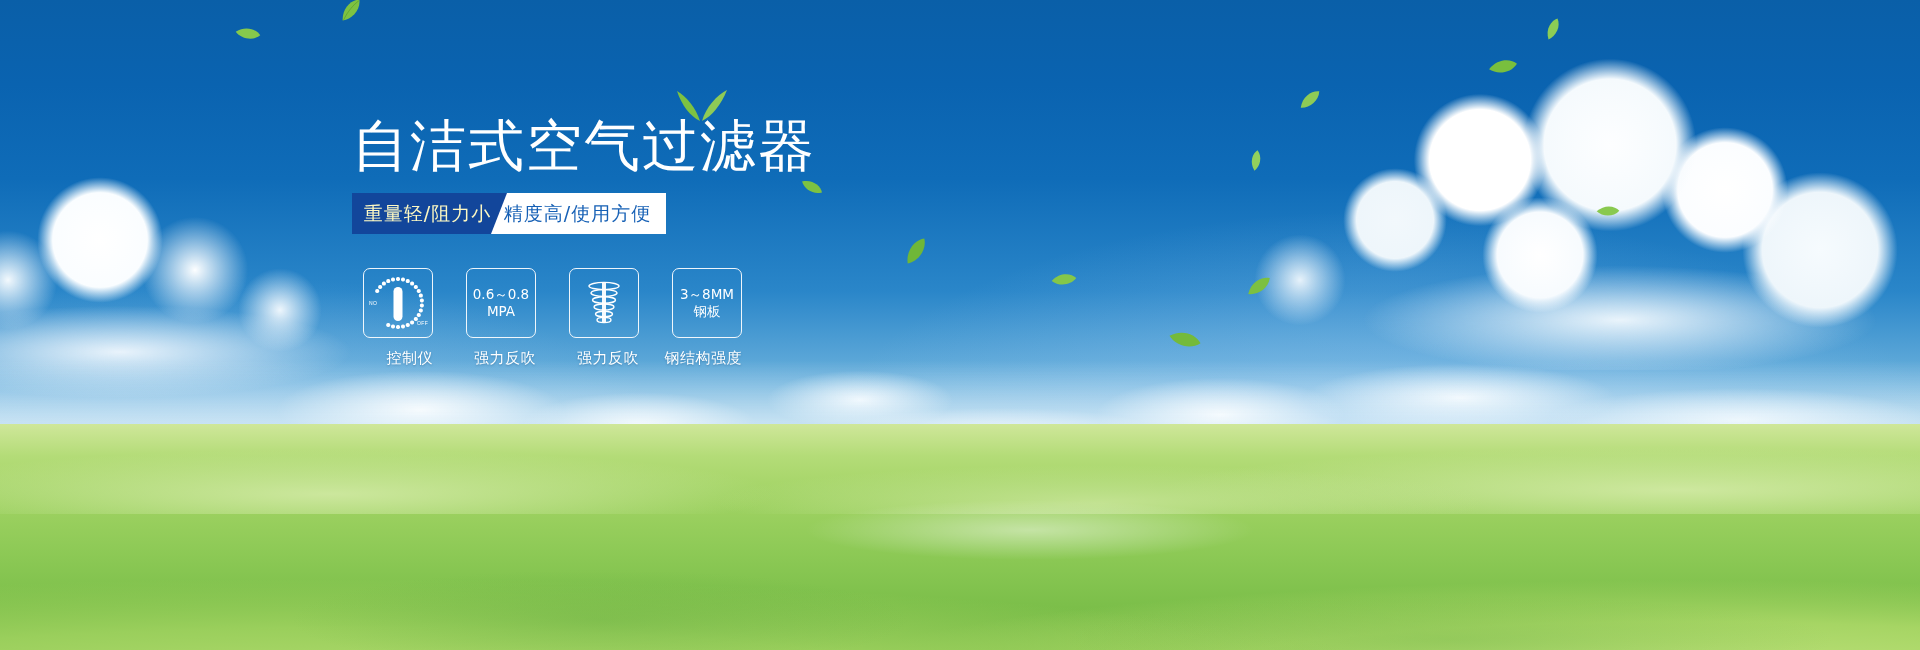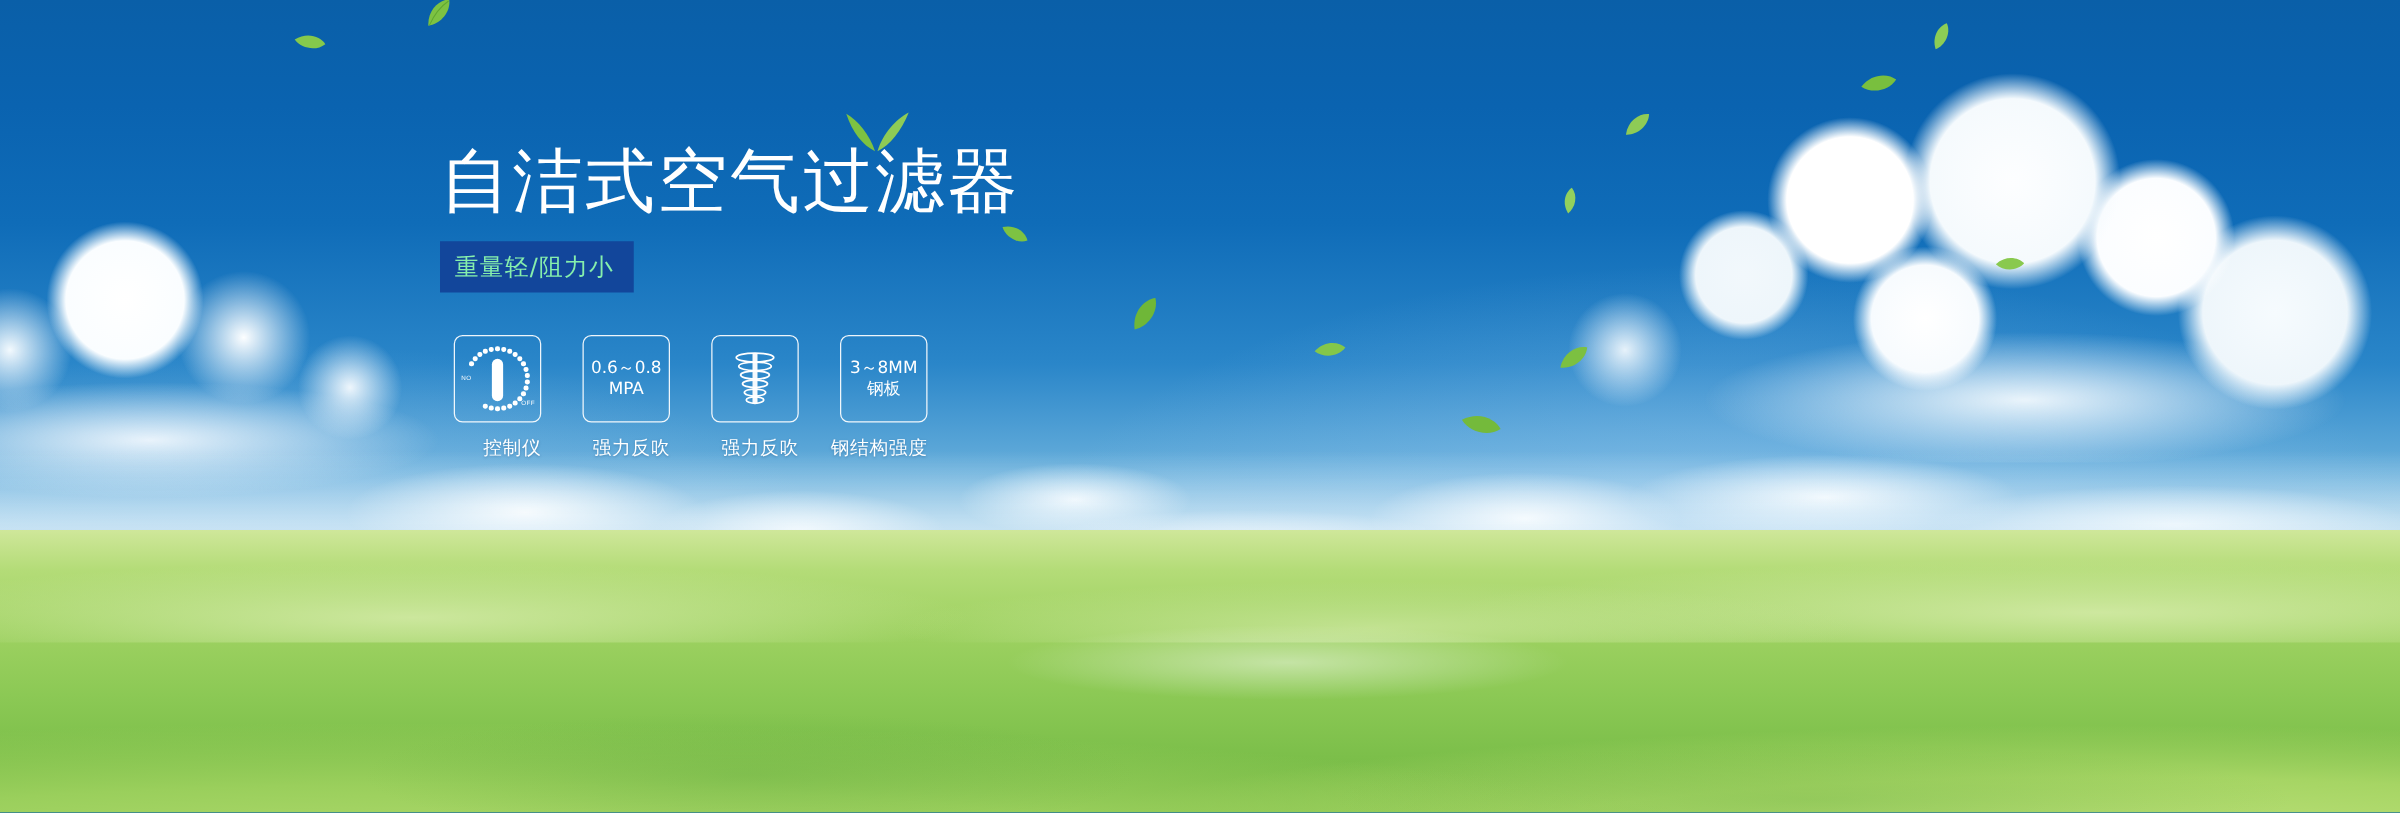--- a/index.html
+++ b/index.html
@@ -114,21 +114,21 @@
   .tabs {
     position:absolute; left:352px; top:193px;
     display:flex; align-items:stretch; height:41px;
   }
   .tab {
     display:flex; align-items:center; justify-content:center;
     font-size:19px; letter-spacing:1px; white-space:nowrap;
     font-family:"DejaVu Sans","Liberation Sans",sans-serif;
   }
   .tab-primary {
-    background:#12469b; color:#86efac;
+    background:#12469b; color:#fef9c3;
     padding:0 22px 0 18px;
     width:155px;
   }
   .tab-secondary {
     background:#ffffff; color:#1660b5;
     padding:0 20px 0 18px;
     width:175px;
     margin-left:-16px;
     clip-path:polygon(16px 0, 100% 0, 100% 100%, 0 100%);
   }
@@ -249,20 +249,21 @@
       <svg width="52" height="34" viewBox="0 0 52 34">
         <path d="M24 33 C20 20 10 8 1 3 C6 18 14 28 24 33 Z" fill="#7dc242"></path>
         <path d="M26 33 C30 19 41 7 51 2 C45 17 36 28 26 33 Z" fill="#8ecb56"></path>
       </svg>
     </div>
 
     <div class="title">自洁式空气过滤器</div>
 
     <div class="tabs">
       <div class="tab tab-primary">重量轻/阻力小</div>
+      <div class="tab tab-secondary">精度高/使用方便</div>
     </div>
 
     <div class="features">
 
       <div class="feature">
         <div class="feat-box">
           <div class="gauge">
             <div class="needle"></div>
             <span class="tick" style="transform:rotate(210deg) translate(24px) rotate(-210deg);"></span>
             <span class="tick" style="transform:rotate(222deg) translate(24px) rotate(-222deg);"></span>

